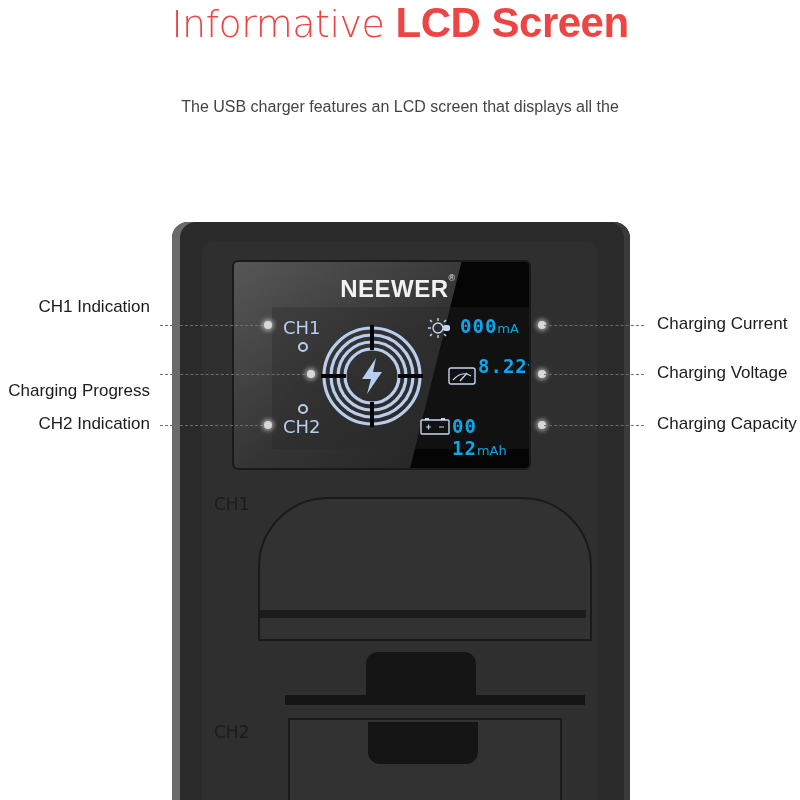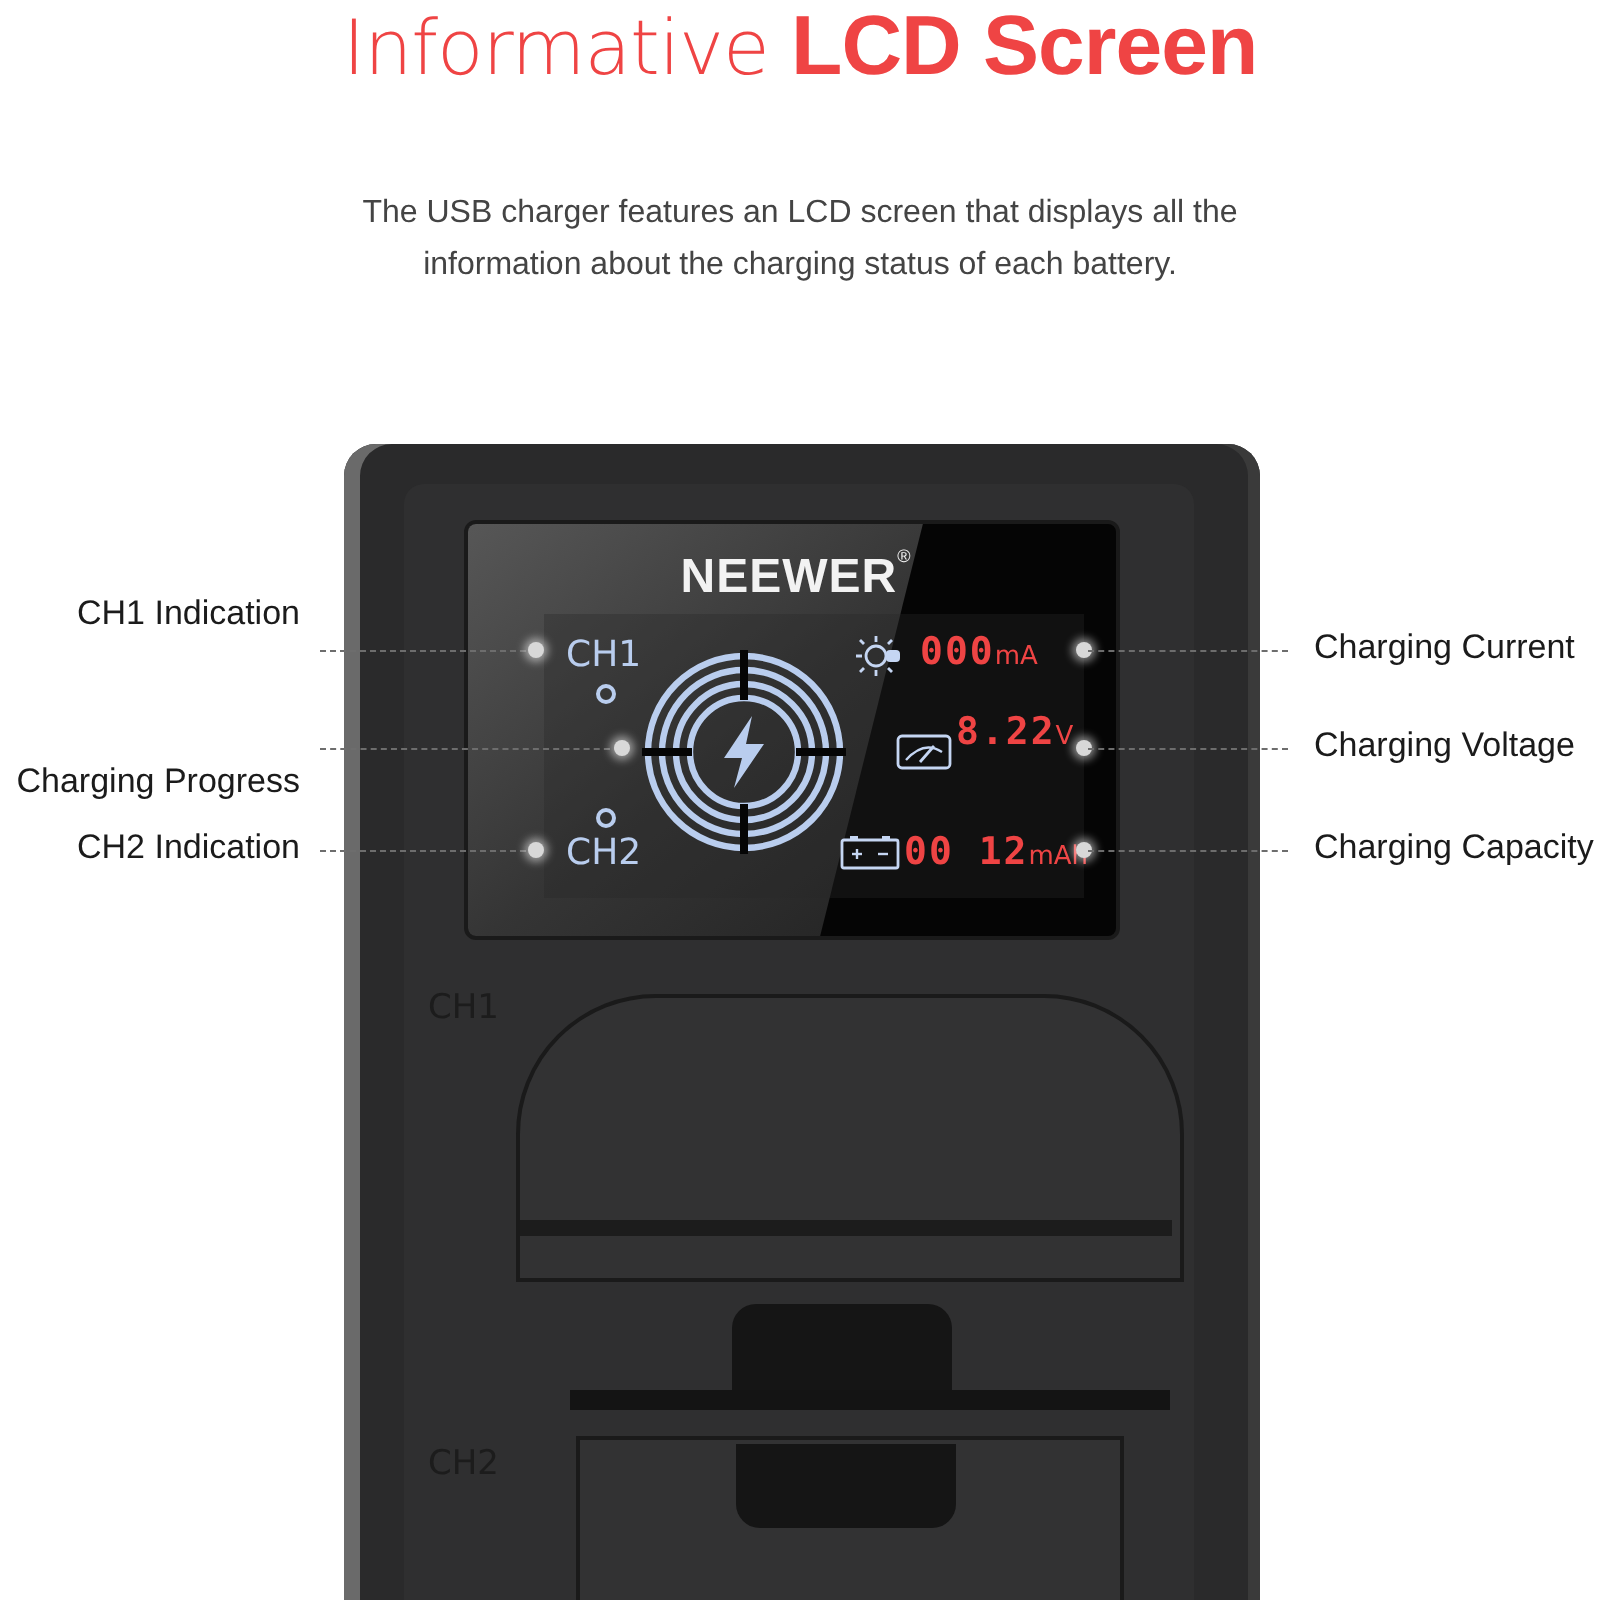--- a/index.html
+++ b/index.html
@@ -5,51 +5,50 @@
     html, body { margin:0; padding:0; }
     body { width:800px; height:800px; background:#ffffff; position:relative; overflow:hidden; font-family:"Liberation Sans", sans-serif; }
     .title { position:absolute; top:0; left:0; width:800px; text-align:center; font-size:42px; line-height:46px; color:#ef4444; letter-spacing:-0.5px; }
     .title .light { font-weight:300; font-family:"DejaVu Sans", sans-serif; font-size:38px; }
     .title .bold { font-weight:700; font-family:"Liberation Sans", sans-serif; font-size:42px; }
     .subtitle { position:absolute; top:62px; left:150px; width:500px; text-align:center; font-size:16px; line-height:26px; color:#444; font-family:"Liberation Sans", sans-serif;margin-top:32px; }
 
     .device { position:absolute; left:172px; top:222px; width:458px; height:600px; background:#2a2a2b; border-radius:16px 16px 0 0; box-shadow: inset 8px 0 0 #6a6a6a, inset -6px 0 0 #3a3a3a; }
     .device-inner { position:absolute; left:30px; top:20px; width:395px; height:600px; background:#2f2f30; border-radius:10px 10px 0 0; }
     .notch { position:absolute; left:232px; top:0; width:260px; height:22px; background:#232324; border-radius:0 0 6px 6px; }
-    .lcd { position:absolute; left:232px; top:260px; width:328px; height:210px; background:#050505; border-radius:6px; overflow:hidden; border:2px solid #1a1a1a; box-sizing:border-box; }
+    .lcd { position:absolute; left:232px; top:260px; width:299px; height:210px; background:#050505; border-radius:6px; overflow:hidden; border:2px solid #1a1a1a; box-sizing:border-box; }
     .lcd-glare { position:absolute; left:-40px; top:-20px; width:240px; height:260px; background:linear-gradient(135deg,#6a6a6a 0%,#3d3d3d 60%,#2a2a2a 100%); transform:skewX(-14deg); opacity:0.85; }
     .lcd-panel { position:absolute; left:38px; top:45px; width:270px; height:142px; background:rgba(40,40,40,0.35); }
     .brand { position:absolute; left:0; top:13px; width:328px; text-align:center; color:#f2f2f2; font-weight:700; font-size:24px; letter-spacing:0.5px; }
     .brand sup { font-size:9px; font-weight:400; vertical-align:top; position:relative; top:-2px; }
 
     .lcd-text { position:absolute; color:#b9cdee; font-family:"DejaVu Sans", sans-serif; }
     .ch1 { left:49px; top:55px; font-size:18px; }
     .ch2 { left:49px; top:154px; font-size:18px; }
     .dot-ring { position:absolute; width:6px; height:6px; border:2.5px solid #b9cdee; border-radius:50%; }
-    .seg { font-family:"DejaVu Sans Mono", monospace; font-weight:700; font-size:19px; letter-spacing:1px; color:#ef4444;text-align:right; }
+    .seg { font-family:"DejaVu Sans Mono", monospace; font-weight:700; font-size:19px; letter-spacing:1px; color:#0ea5e9; }
     .unit { font-size:13px; font-weight:400; letter-spacing:0; font-family:"DejaVu Sans", sans-serif; }
 
     .slot-label { position:absolute; color:#1c1c1c; font-size:17px; font-family:"DejaVu Sans", sans-serif; }
     .slot { position:absolute; background:#303031; border:2px solid #1a1a1a; }
 
     .callout { position:absolute; font-size:17px; color:#1b1b1b; white-space:nowrap; font-family:"Liberation Sans", sans-serif; }
     .callout.left { text-align:right; }
     .dash { position:absolute; height:0; border-top:1px dashed #6d6d6d; }
     .node { position:absolute; width:8px; height:8px; border-radius:50%; background:#d8d8d8; box-shadow:0 0 4px 2px rgba(255,255,255,0.5); }
   </style>
 </head>
 <body>
 
 <div class="title">
   <span class="light">Informative</span>
   <span class="bold">LCD Screen</span>
 </div>
 <div class="subtitle">
   <div>The USB charger features an LCD screen that displays all the</div>
-  <div>information about the charging status of each battery.</div>
 </div>
 
 <div class="device">
   <div class="device-inner"></div>
 </div>
 <div class="notch" style="left:402px; top:222px; width:110px; height:0;"></div>
 
 <div class="lcd">
   <div class="lcd-glare"></div>
   <div class="lcd-panel"></div>

